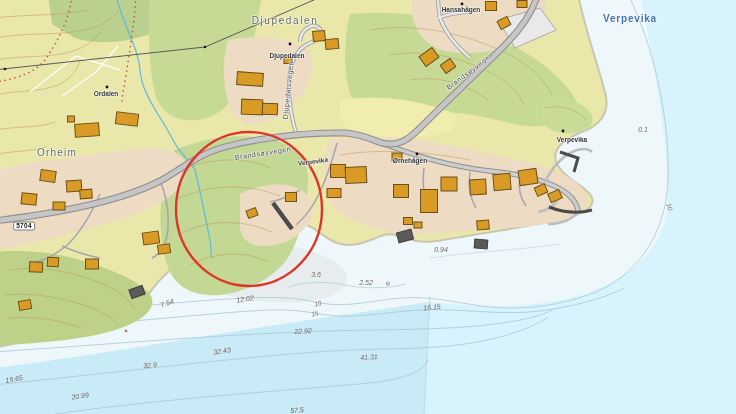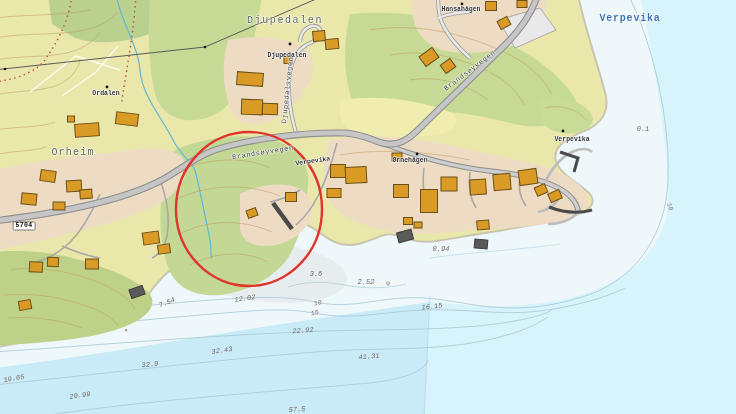--- a/index.html
+++ b/index.html
@@ -1,23 +1,23 @@
 <!DOCTYPE html>
 <html><head>
 <meta charset="utf-8">
 <style>
   html,body{margin:0;padding:0;background:#fff;}
   #stage{position:relative;width:736px;height:414px;overflow:hidden;
-         font-family:Liberation Mono, monospace;}
+         font-family:Liberation Sans, sans-serif;}
   #stage svg{position:absolute;left:0;top:0;}
   .lbl{position:absolute;transform:translate(-50%,-50%) rotate(var(--r,0deg));
        white-space:nowrap;line-height:1;
        text-shadow:0 0 2px #fff,0 0 2px #fff,0 0 2px #fff,0 0 1px #fff;}
   .place-lg{font-size:10px;letter-spacing:1.6px;color:#5d6b58;}
-  .place-md{font-size:10px;letter-spacing:1.2px;color:#5d6b58;margin-left:16px;}
+  .place-md{font-size:10px;letter-spacing:1.2px;color:#5d6b58;}
   .place-sm{font-size:6.5px;font-weight:600;color:#333;}
   .sea-name{font-size:10px;letter-spacing:.8px;color:#3f74b8;font-weight:600;}
   .road-lbl{font-size:7px;letter-spacing:.6px;color:#454545;}
   .sounding{font-size:7px;font-style:italic;color:#75675e;text-shadow:none;}
   .contourlbl{font-size:6.5px;font-style:italic;color:#8a7265;text-shadow:none;}
   .sym{position:absolute;transform:translate(-50%,-50%);font-size:6px;color:#8a6455;text-shadow:none;}
   .ref-badge{font-size:6.5px;font-weight:bold;color:#151515;background:#fff;
              border:1px solid #7a7a7a;border-radius:2px;padding:0 2px 0.5px 2px;
              text-shadow:none;letter-spacing:.3px;}
 </style>

